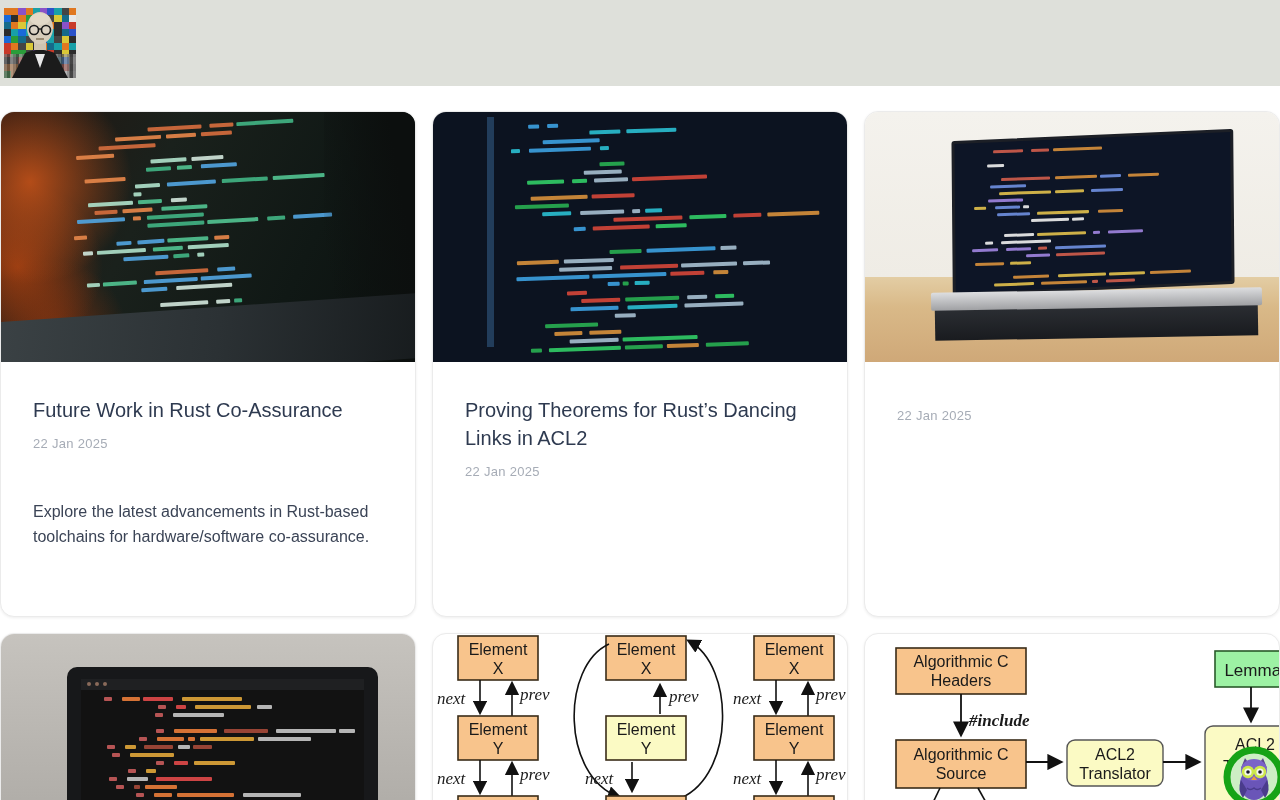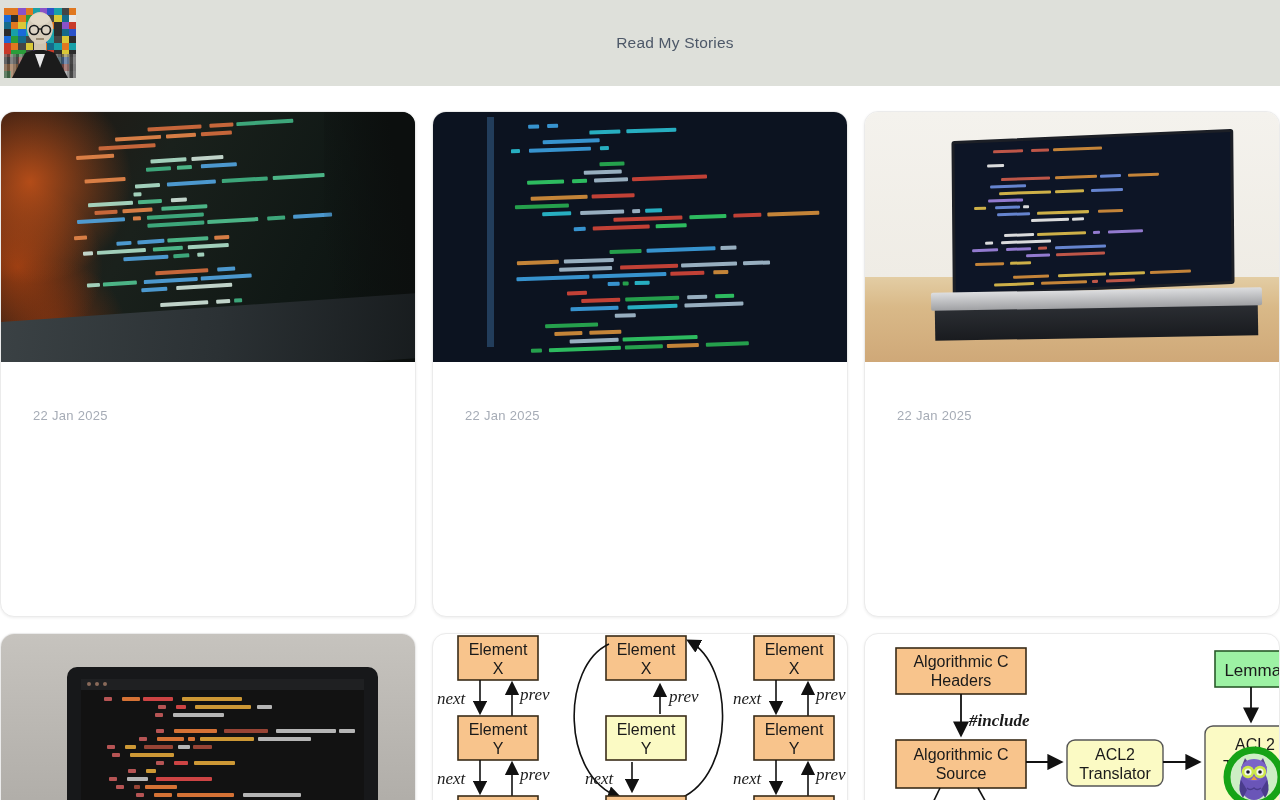--- a/index.html
+++ b/index.html
@@ -190,21 +190,20 @@
       <polygon points="31,46 41,46 36,60" fill="#e8e8e8"></polygon>
       <rect x="30" y="30" width="12" height="12" fill="#cfc5b2"></rect>
       <ellipse cx="36" cy="20" rx="13" ry="16" fill="#d6ccba"></ellipse>
       <ellipse cx="36" cy="11" rx="10" ry="6" fill="#e2d9c8"></ellipse>
       <circle cx="30" cy="22" r="4.5" fill="rgba(255,255,255,.15)" stroke="#181818" stroke-width="1.6"></circle>
       <circle cx="42" cy="22" r="4.5" fill="rgba(255,255,255,.15)" stroke="#181818" stroke-width="1.6"></circle>
       <line x1="34" y1="21" x2="38" y2="21" stroke="#181818" stroke-width="1.4"></line>
       <line x1="32" y1="31" x2="40" y2="31" stroke="#8a7a62" stroke-width="1.6"></line>
     </svg>
   </div>
-  <div class="header-title">Read My Stories</div>
 </header>
 
 <main>
 
   <article class="card">
     <div class="card-image img1">
       <div class="code-wrap" id="cl1">
           <div class="code-row" style="height: 4px; margin-bottom: 4px; padding-left: 82px;">
             <span style="width: 54px; background: rgb(207, 106, 60); margin-right: 8px;"></span>
             <span style="width: 24px; background: rgb(207, 106, 60); margin-right: 3px;"></span>
@@ -302,21 +301,23 @@
           <div class="code-row" style="height: 4px; margin-bottom: 4px; padding-left: 84px;">
             <span style="width: 48px; background: rgb(201, 221, 211); margin-right: 8px;"></span>
             <span style="width: 14px; background: rgb(201, 221, 211); margin-right: 4px;"></span>
             <span style="width: 8px; background: rgb(63, 174, 127); margin-right: 6px;"></span>
           </div>
         </div>
       <div class="shade-r"></div>
       <div class="kb"></div>
     </div>
     <div class="card-body">
+      <h2 class="card-title">Future Work in Rust Co-Assurance</h2>
       <div class="card-date">22 Jan 2025</div>
+      <p class="card-excerpt">Explore the latest advancements in Rust-based toolchains for hardware/software co-assurance.</p>
     </div>
   </article>
 
   <article class="card">
     <div class="card-image img2">
       <div class="gutter"></div>
       <div class="code-wrap" id="cl2">
           <div class="code-row" style="height: 4px; margin-bottom: 4px; padding-left: 33px;">
             <span style="width: 11px; background: rgb(58, 154, 216); margin-right: 8px;"></span>
             <span style="width: 11px; background: rgb(58, 154, 216); margin-right: 3px;"></span>
@@ -430,20 +431,21 @@
           <div class="code-row" style="height: 4px; margin-bottom: 4px; padding-left: 28px;">
             <span style="width: 11px; background: rgb(39, 168, 79); margin-right: 7px;"></span>
             <span style="width: 72px; background: rgb(47, 196, 99); margin-right: 4px;"></span>
             <span style="width: 38px; background: rgb(39, 168, 79); margin-right: 4px;"></span>
             <span style="width: 32px; background: rgb(207, 138, 58); margin-right: 7px;"></span>
             <span style="width: 43px; background: rgb(39, 168, 79); margin-right: 3px;"></span>
           </div>
         </div>
     </div>
     <div class="card-body">
+      <h2 class="card-title">Proving Theorems for Rust’s Dancing Links in ACL2</h2>
       <div class="card-date">22 Jan 2025</div>
     </div>
   </article>
 
   <article class="card">
     <div class="card-image img3">
       <div class="screen">
           <div class="code-wrap" id="cl3">
             <div class="code-row" style="height: 3px; margin-bottom: 4px; padding-left: 21px;">
               <span style="width: 30px; background: rgb(200, 90, 74); margin-right: 8px;"></span>

